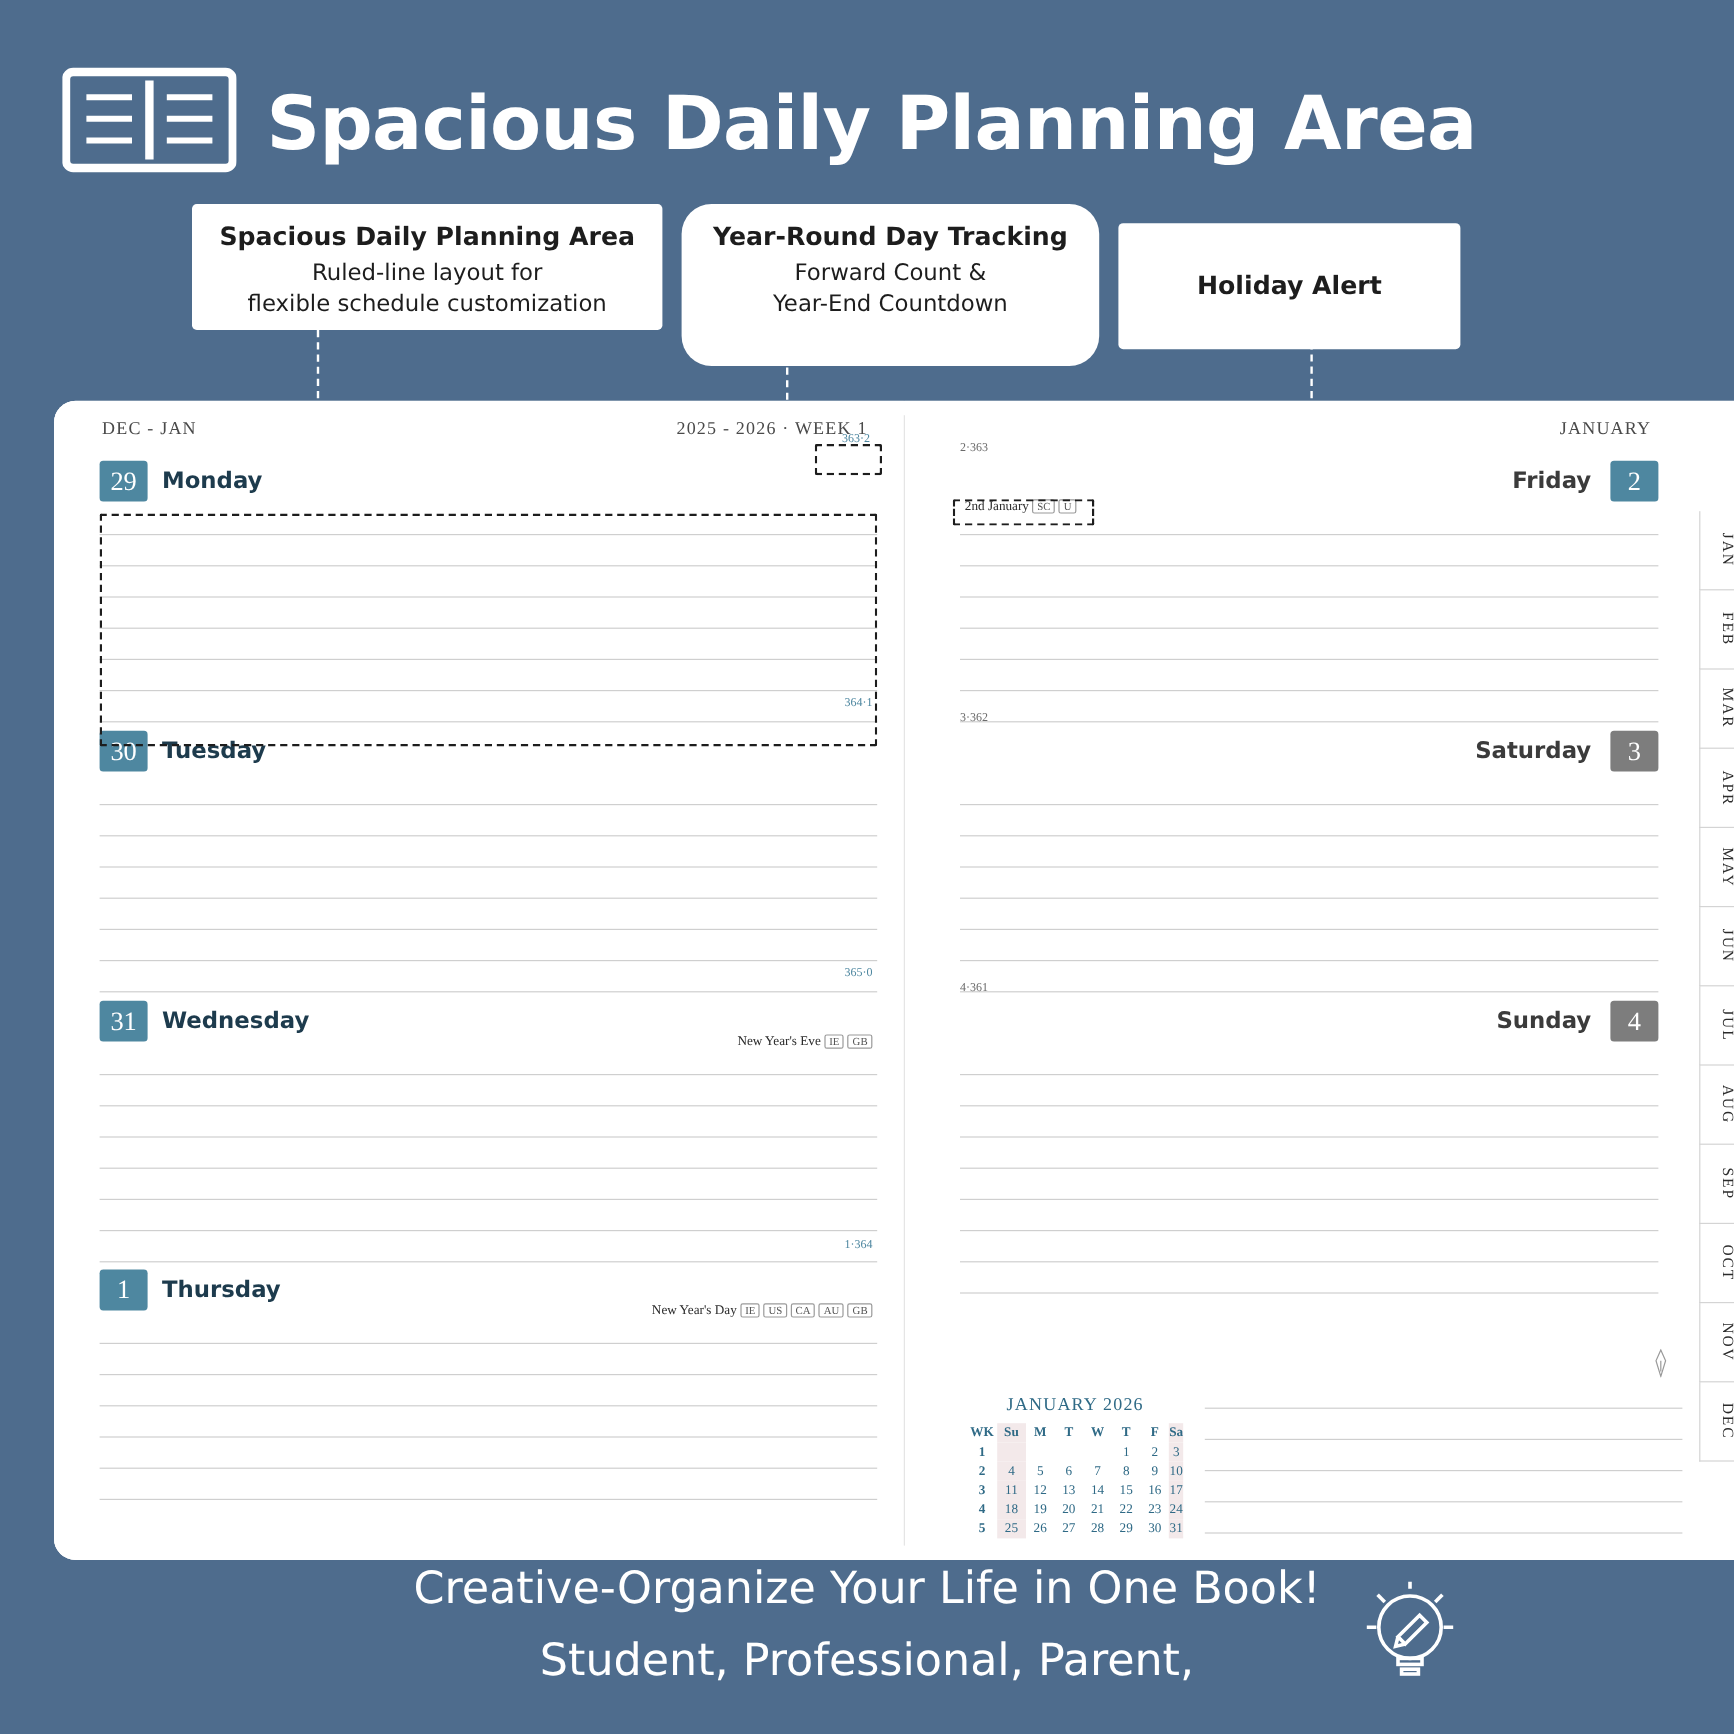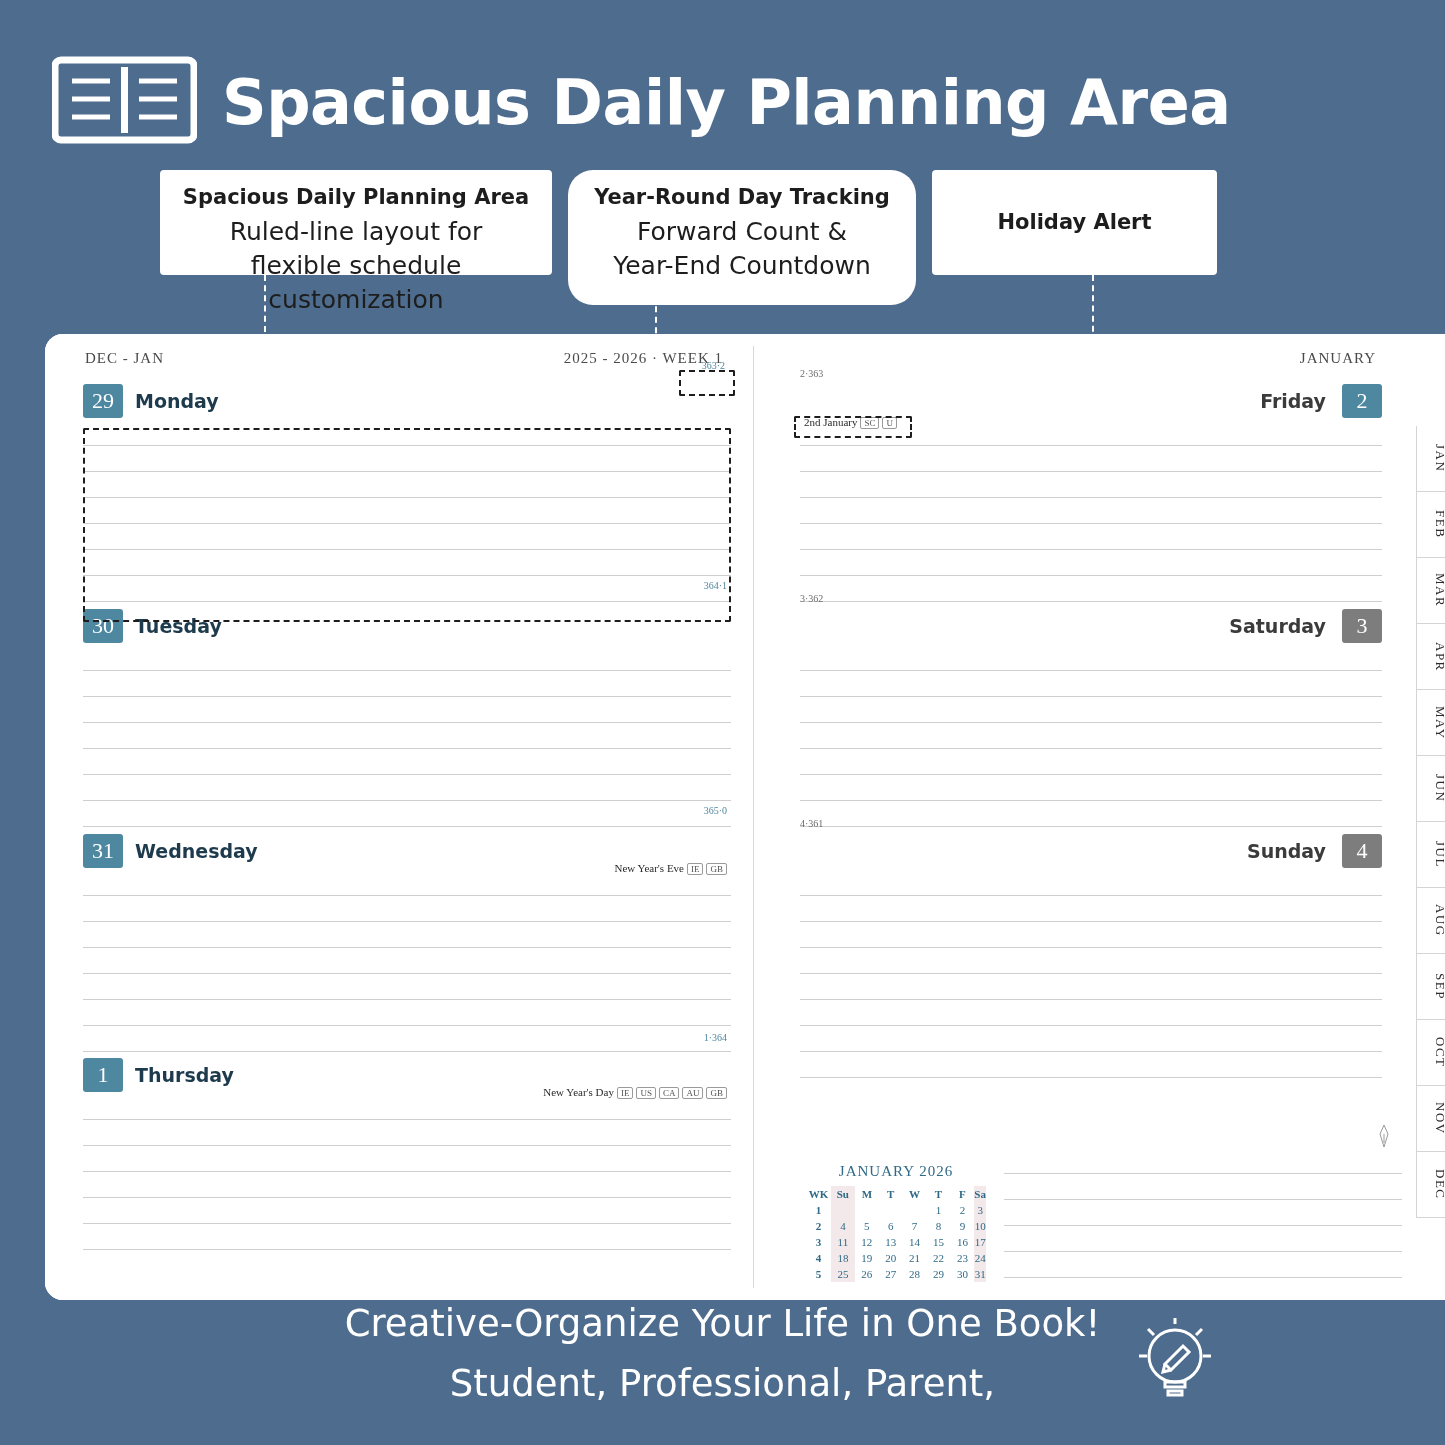--- a/index.html
+++ b/index.html
@@ -30,26 +30,26 @@
   .callout {
     position:absolute; background:#ffffff; border-radius:4px;
     text-align:center; color:#1d1d1d;
     padding:14px 16px;
   }
   .callout .c-title {
     font-size:21px; font-weight:bold; line-height:1.3;
     font-family:"DejaVu Sans", sans-serif;
   }
   .callout .c-sub {
-    font-size:25px; line-height:1.35; margin-top:4px;
+    font-size:19px; line-height:1.35; margin-top:4px;
     font-family:"DejaVu Sans", sans-serif;
   }
   #callout-1 { left:160px; top:170px; width:392px; height:105px; }
   #callout-2 { left:568px; top:170px; width:348px; height:135px;border-radius:25px; }
-  #callout-3 { left:932px; top:170px; width:285px; height:105px;
+  #callout-3 { left:932px; top:186px; width:285px; height:105px;
                display:flex; align-items:center; justify-content:center; }
 
   
   .leader { position:absolute; border-left:2px dashed #ffffff; }
   .leader-dot {
     position:absolute; width:9px; height:9px; border-radius:50%;
     background:#1d1d1d;
   }
   .leader-h { position:absolute; border-top:2px dashed #ffffff; }
 

